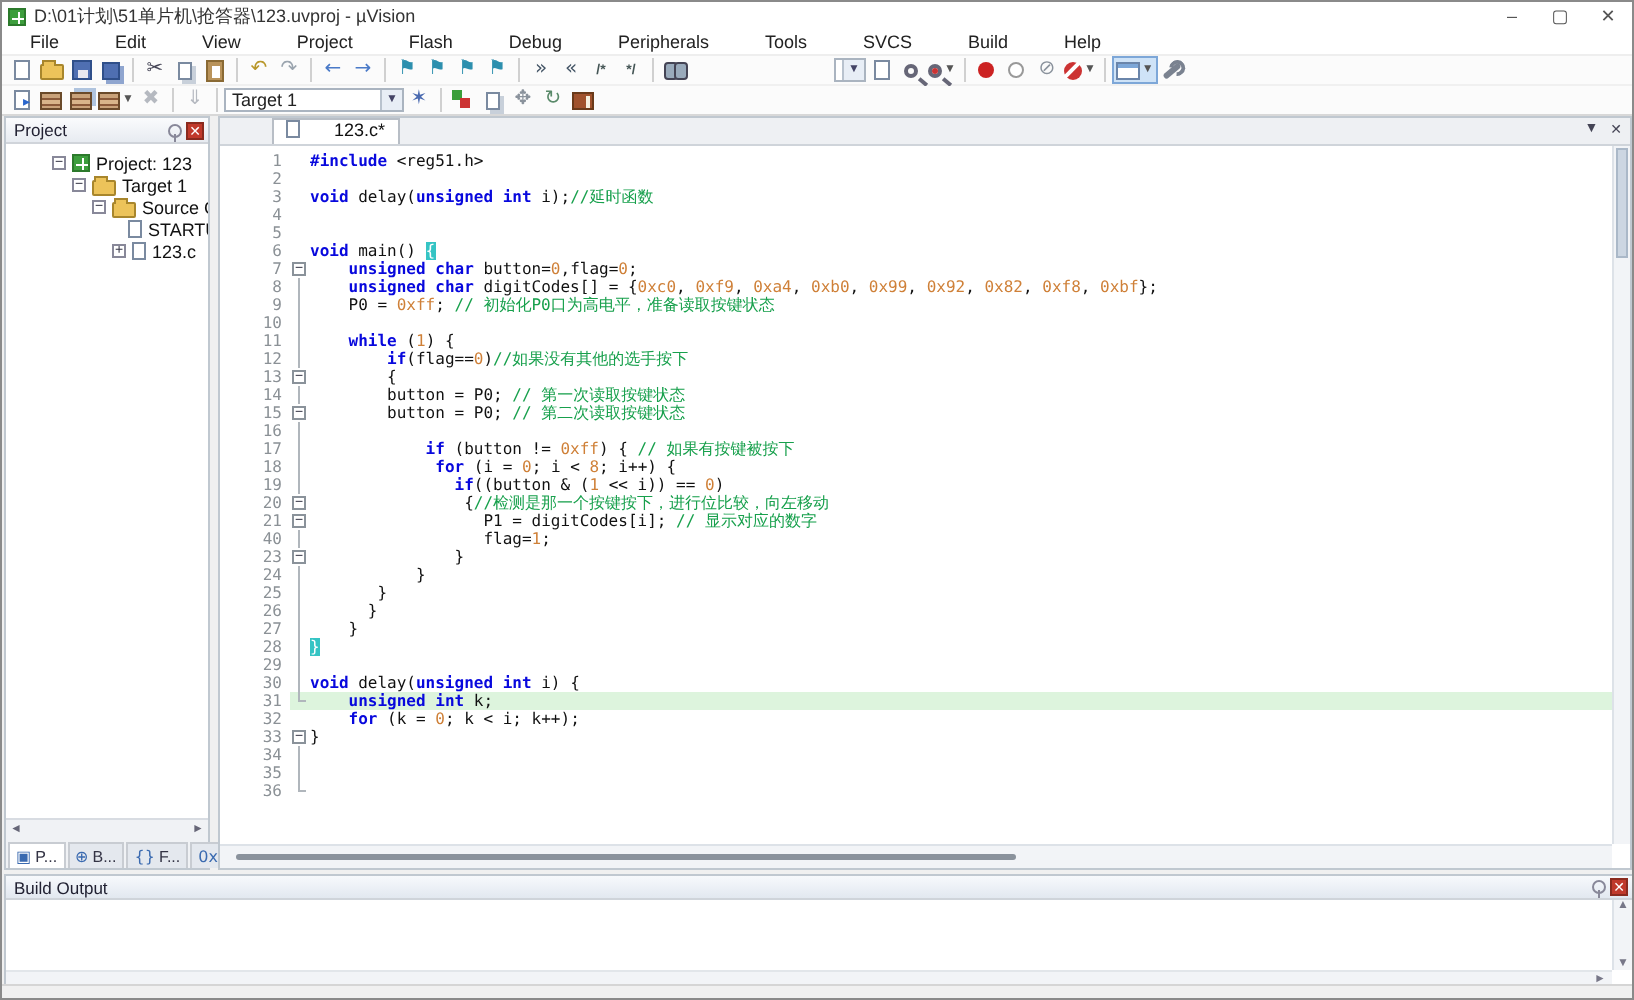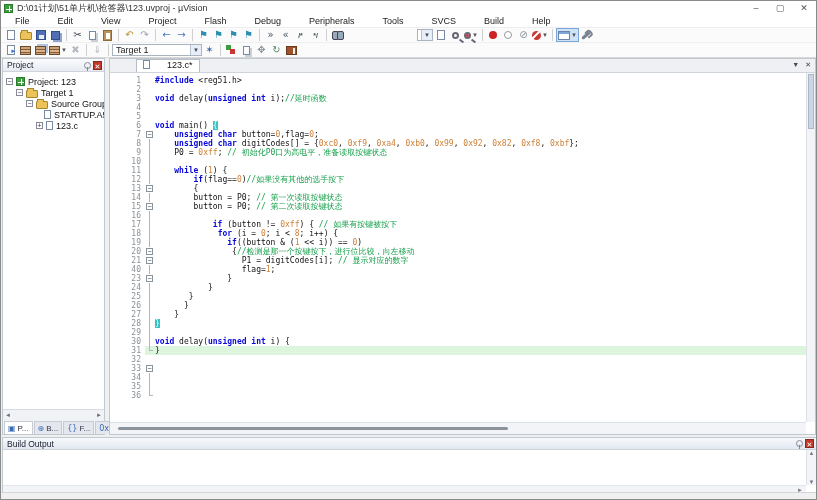--- a/index.html
+++ b/index.html
@@ -72,21 +72,21 @@
     background-size:1px 7px,7px 1px; background-position:4px 1px,1px 4px; background-repeat:no-repeat; }
   
   #main { position:absolute; left:0; top:57px; width:100%; height:377px; background:#f0f0f0; }
   
   #project-panel { position:absolute; left:1px; top:0; width:103px; height:100%; background:#fff; border:1px solid #c0c8d0; }
   #project-header { height:13px; background:linear-gradient(#fafbfd,#e7ebf1); border-bottom:1px solid #d0d4da; display:flex; align-items:center; padding:0 2px 0 4px; font-size:8.5px; color:#223; }
   #project-header .hbtns { margin-left:auto; display:flex; align-items:center; gap:2px; }
   .pin-icon { width:7px; height:7px; border:1px solid #889; border-radius:50%; position:relative; }
   .pin-icon:after { content:""; position:absolute; left:2px; top:4px; width:1px; height:4px; background:#889; }
   .close-red { width:9px; height:9px; background:#c0392b; color:#fff; font-size:7px; line-height:9px; text-align:center; border:1px solid #8a2a1e; }
-  #project-tree { position:relative; padding-top:4px; font-size:9px; }
+  #project-tree { position:relative; padding-top:4px; font-size:9px;margin-left:20px; }
   .tree-row { height:11px; display:flex; align-items:center; white-space:nowrap; overflow:hidden; }
   .tree-box { width:7px; height:7px; border:1px solid #889; background:#fff; font-size:7px; line-height:5px; text-align:center; color:#334; margin-right:3px; flex:none; }
   .tree-icon { margin-right:3px; flex:none; }
   .tree-label { color:#111; }
   #project-hscroll { position:absolute; left:0; bottom:14px; width:100%; height:11px; background:#f0f2f5; border-top:1px solid #d8dce2; display:flex; justify-content:space-between; align-items:center; font-size:6px; color:#667; padding:0 2px; }
   #panel-tabs { position:absolute; left:0; bottom:0; width:100%; height:14px; background:#f0f2f5; display:flex; align-items:flex-end; padding-left:1px; }
   .panel-tab { height:13px; display:flex; align-items:center; gap:2px; padding:0 3px; font-size:8px; color:#334; border:1px solid #c8ccd2; border-bottom:none; background:#e4e8ee; margin-right:1px; white-space:nowrap; }
   .panel-tab.active { background:#fff; }
   .ptab-ic { font-size:8px; color:#3a6ab0; font-family:"DejaVu Sans",sans-serif; }
   
@@ -532,20 +532,22 @@
           <div class="code-line"><span class="sg-t">                  P1 = digitCodes[i]; </span><span class="sg-c">// 显示对应的数字</span></div>
           <div class="code-line"><span class="sg-t">                  flag=</span><span class="sg-n">1</span><span class="sg-t">;</span></div>
           <div class="code-line"><span class="sg-t">               }</span></div>
           <div class="code-line"><span class="sg-t">           }</span></div>
           <div class="code-line"><span class="sg-t">       }</span></div>
           <div class="code-line"><span class="sg-t">      }</span></div>
           <div class="code-line"><span class="sg-t">    }</span></div>
           <div class="code-line"><span class="sg-b">}</span></div>
           <div class="code-line"></div>
           <div class="code-line"><span class="sg-k">void</span><span class="sg-t"> delay(</span><span class="sg-k">unsigned</span><span class="sg-t"> </span><span class="sg-k">int</span><span class="sg-t"> i) {</span></div>
+          <div class="code-line"><span class="sg-t">    </span><span class="sg-k">unsigned</span><span class="sg-t"> </span><span class="sg-k">int</span><span class="sg-t"> k;</span></div>
+          <div class="code-line"><span class="sg-t">    </span><span class="sg-k">for</span><span class="sg-t"> (k = </span><span class="sg-n">0</span><span class="sg-t">; k &lt; i; k++);</span></div>
           <div class="code-line"><span class="sg-t">}</span></div>
         </div>
     </div>
     <div id="ed-vscroll">
         <div id="ed-vthumb"></div>
       </div>
     <div id="ed-hscroll">
         <div id="ed-hthumb"></div>
       </div>
   </div>

